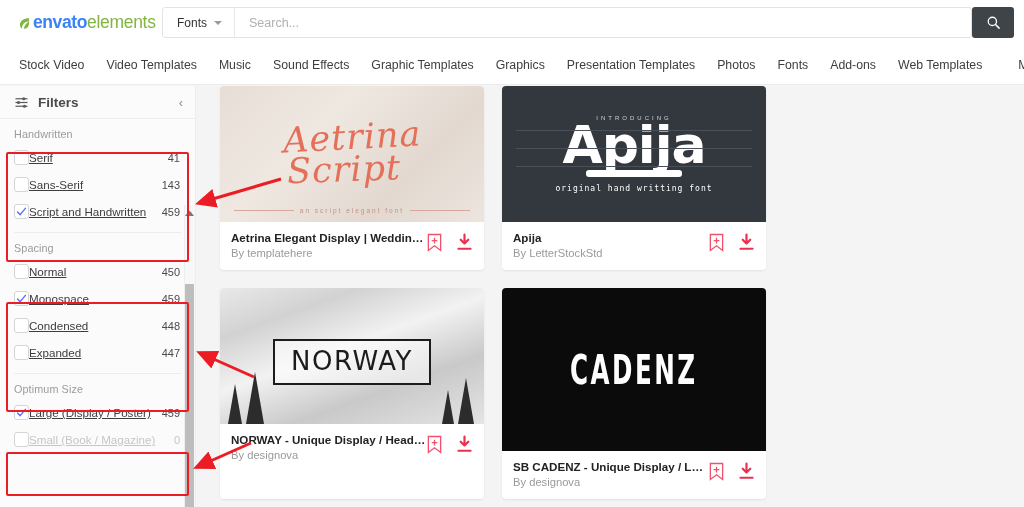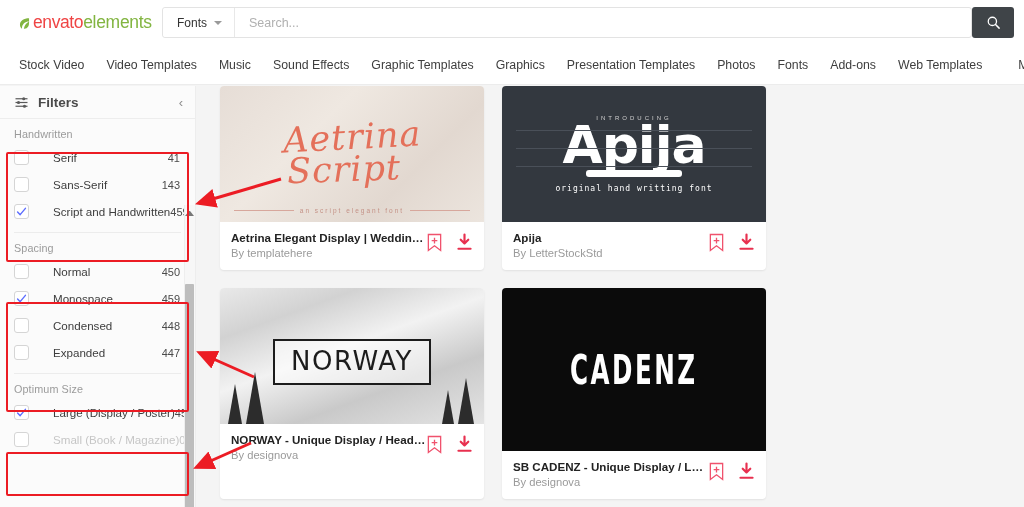--- a/index.html
+++ b/index.html
@@ -13,21 +13,21 @@
 
   
   .header {
     position: absolute; top: 0; left: 0; width: 1024px; height: 45px;
     background: #ffffff; display: flex; align-items: center;
   }
   .logo { display: flex; align-items: center; margin-left: 18px; user-select: none; }
   .logo-leaf {
     width: 13px; height: 13px; margin-right: 2px; position: relative; top: 1px;
   }
-  .logo-envato { font-size: 17.5px; font-weight: normal; color: #ef4444; letter-spacing: -0.4px; }
+  .logo-envato { font-size: 17.5px; font-weight: bold; color: #3b82f6; letter-spacing: -0.4px; }
   .logo-elements { font-size: 17.5px; font-weight: normal; color: #82b541; letter-spacing: -0.3px; }
 
   .searchbar {
     position: absolute; left: 162px; top: 7px; height: 31px;
     display: flex; align-items: stretch;
     background: #fff; border: 1px solid #e3e3e3; border-radius: 3px;
     width: 810px;
   }
   .search-select {
     display: flex; align-items: center; gap: 7px;
@@ -76,21 +76,21 @@
   }
   .opt-list { padding: 0 8px 0 6px; }
   .opt {
     display: flex; align-items: center; height: 27px; padding: 0 7px 0 8px; cursor: pointer;
   }
   .cb {
     width: 15px; height: 15px; border: 1px solid #d5d5d5; border-radius: 3px;
     background: #fff; flex: none; display: flex; align-items: center; justify-content: center;
   }
   .cb.checked { border-color: #d5d5d5; }
-  .opt-label { font-size: 11.6px; color: #3d3d3d; margin-left: 24px; white-space: nowrap; }
+  .opt-label { font-size: 11.6px; color: #3d3d3d; margin-left: 0; white-space: nowrap; text-decoration: underline; }
   .opt-count { margin-left: auto; font-size: 11px; color: #4a4a4a; }
   .divider { height: 1px; background: #ececec; margin: 7px 14px 0 14px; }
   .opt.dim .opt-label, .opt.dim .opt-count { color: #c6c6c6; }
 
   
   .sb-track {
     position: absolute; right: 0; top: 119px; width: 11px; height: 388px; background: #f7f7f7;
     border-left: 1px solid #eee;
   }
   .sb-up {

